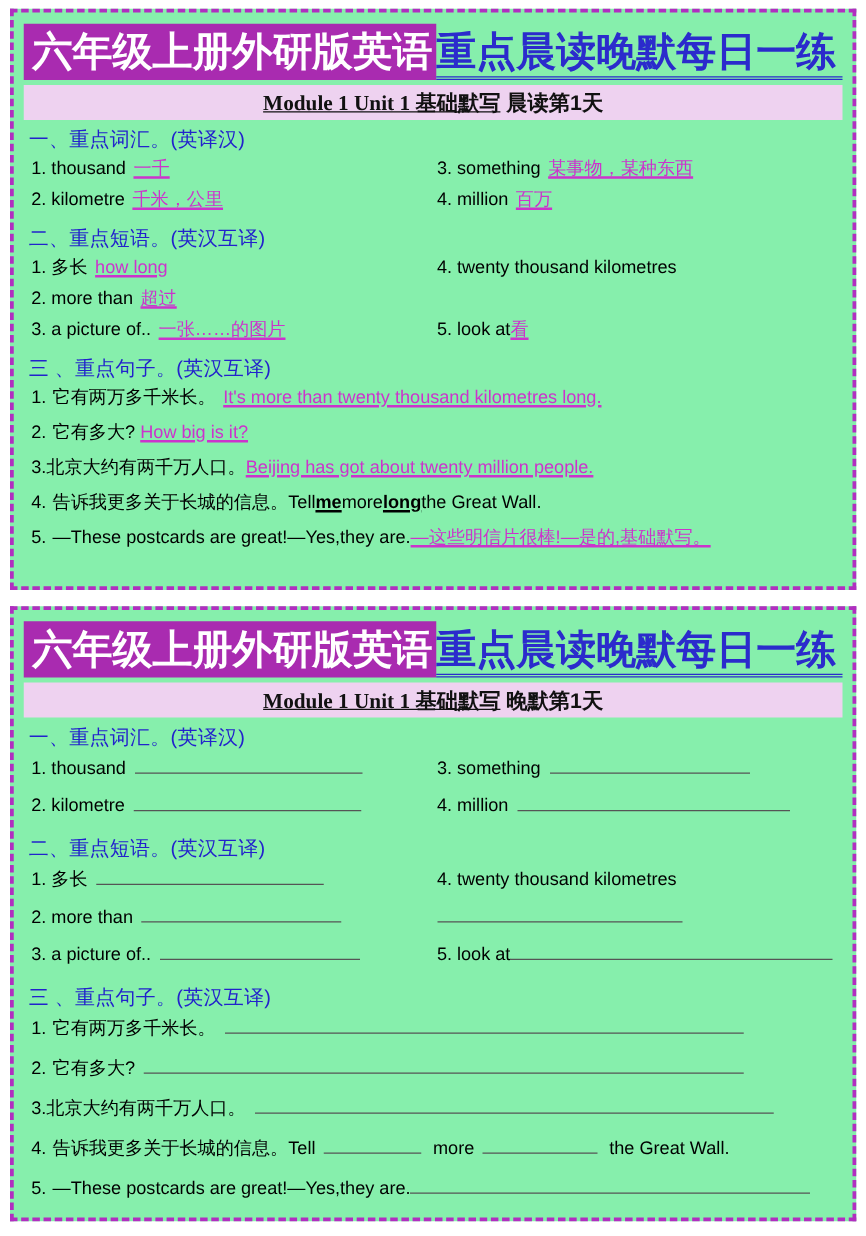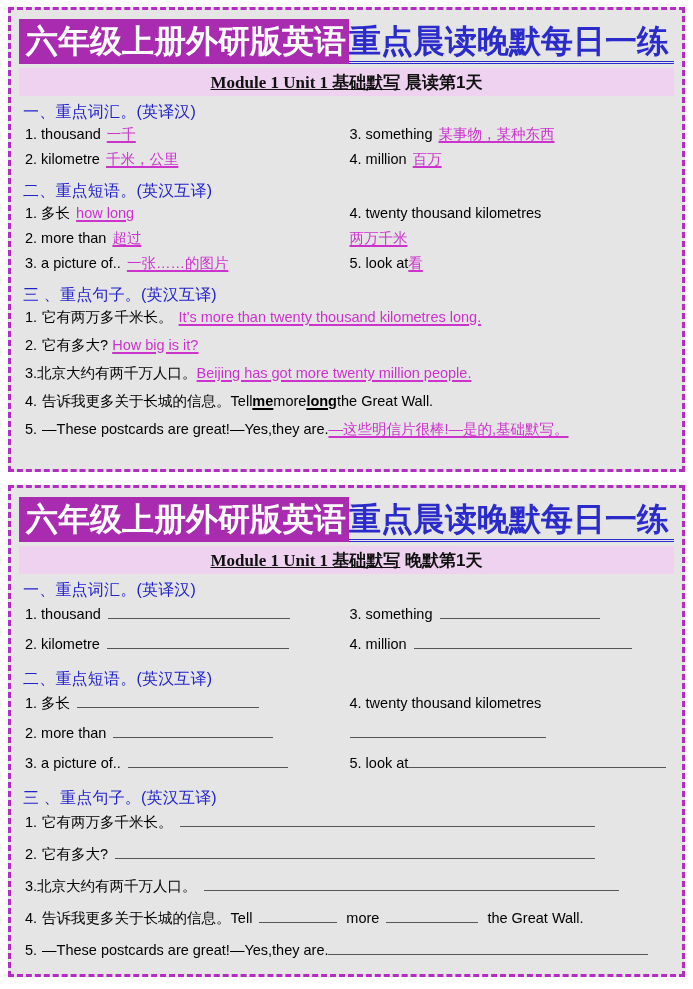--- a/index.html
+++ b/index.html
@@ -21,21 +21,21 @@
     padding: 7px 8px 6px 8px;
     display: flex;
     flex-direction: column;
     gap: 13px;
   }
 
   .panel {
     border: 3px dashed #b12ec0;
     box-sizing: border-box;
     padding: 6px 8px 7px 8px;
-    background: #e5e5e5;
+    background: #86efac;
     position: relative;
   }
   .panel.first { height: 465px; }
   .panel.second { height: 492px; }
 
   
   .title-row {
     display: flex;
     align-items: stretch;
     margin: 3px 0 0 0;
@@ -212,23 +212,20 @@
         <span class="prompt" style="margin-left:4px">twenty thousand kilometres</span>
       </div>
     </div>
 
     <div class="row">
       <div class="col">
         <span class="prompt">2.</span>
         <span class="prompt" style="margin-left:4px">more than</span>
         <span class="ans">超过</span>
       </div>
-      <div class="col">
-        <span class="ans nom">两万千米</span>
-      </div>
     </div>
 
     <div class="row">
       <div class="col">
         <span class="prompt">3.</span>
         <span class="prompt" style="margin-left:4px">a picture of..</span>
         <span class="ans">一张……的图片</span>
       </div>
       <div class="col">
         <span class="prompt">5.</span>
@@ -247,21 +244,21 @@
 
     <div class="sentence-row">
       <span class="prompt">2.</span>
       <span class="prompt" style="margin-left:5px">它有多大?</span>
       <span class="ans" style="margin-left:4px">How big is it?</span>
     </div>
 
     <div class="sentence-row">
       <span class="prompt">3.</span>
       <span class="prompt" style="margin-left:0px">北京大约有两千万人口。</span>
-      <span class="ans nom">Beijing has got more twenty million people. </span>
+      <span class="ans nom">Beijing has got about twenty million people. </span>
     </div>
 
     <div class="sentence-row">
       <span class="prompt">4.</span>
       <span class="prompt" style="margin-left:5px">告诉我更多关于长城的信息。Tell </span>
       <span class="prompt ins">me</span>
       <span class="prompt"> more </span>
       <span class="prompt ins">long</span>
       <span class="prompt"> the Great Wall.</span>
     </div>

